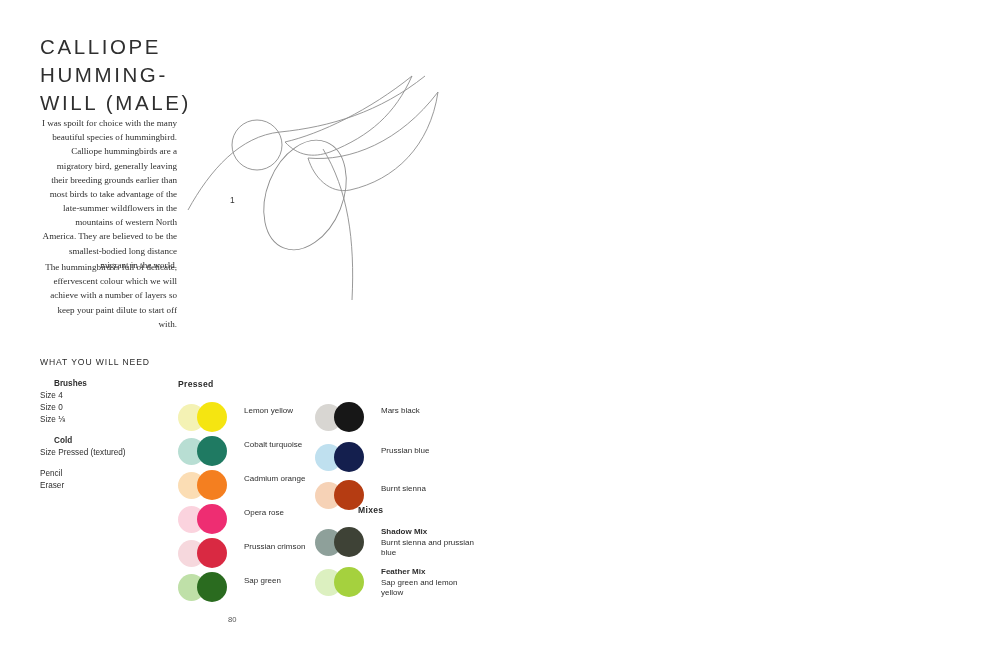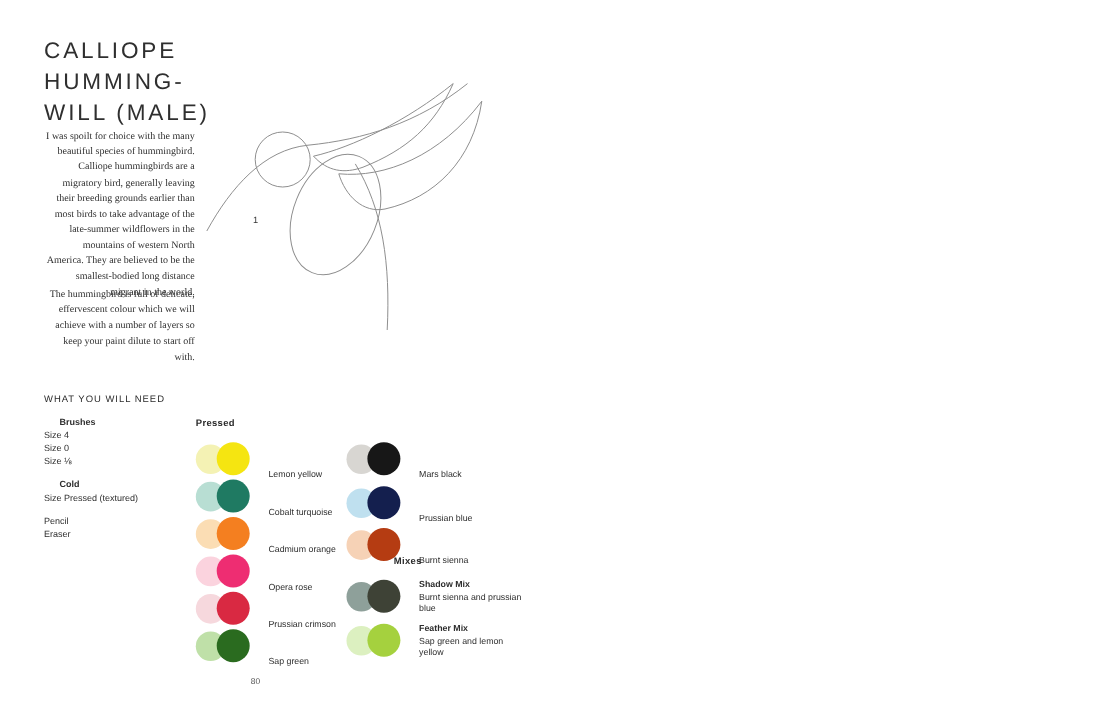--- a/index.html
+++ b/index.html
@@ -54,21 +54,21 @@
   }
   #colours-title{left:178px;top:379px;}
   #mixes-title{left:358px;top:505px;}
 
   .swatch-row{position:absolute;height:34px;}
   .swatch-row .pair{position:absolute;left:0;top:0;width:60px;height:34px;}
   .blob{position:absolute;border-radius:50%;}
   .blob.light{left:0;top:4px;width:27px;height:27px;}
   .blob.dark{left:19px;top:2px;width:30px;height:30px;}
   .sw-label{
-    position:absolute;left:66px;top:27px;
+    position:absolute;left:66px;top:6px;
     font-size:8px;line-height:1.33;color:#2e2e2e;white-space:nowrap;
   }
   .sw-label.mix{top:2px;white-space:normal;width:95px;}
   .sw-label .mixname{display:block;font-weight:bold;}
 
   
   .step-num{
     position:absolute;font-size:8.4px;color:#333;
   }
 

